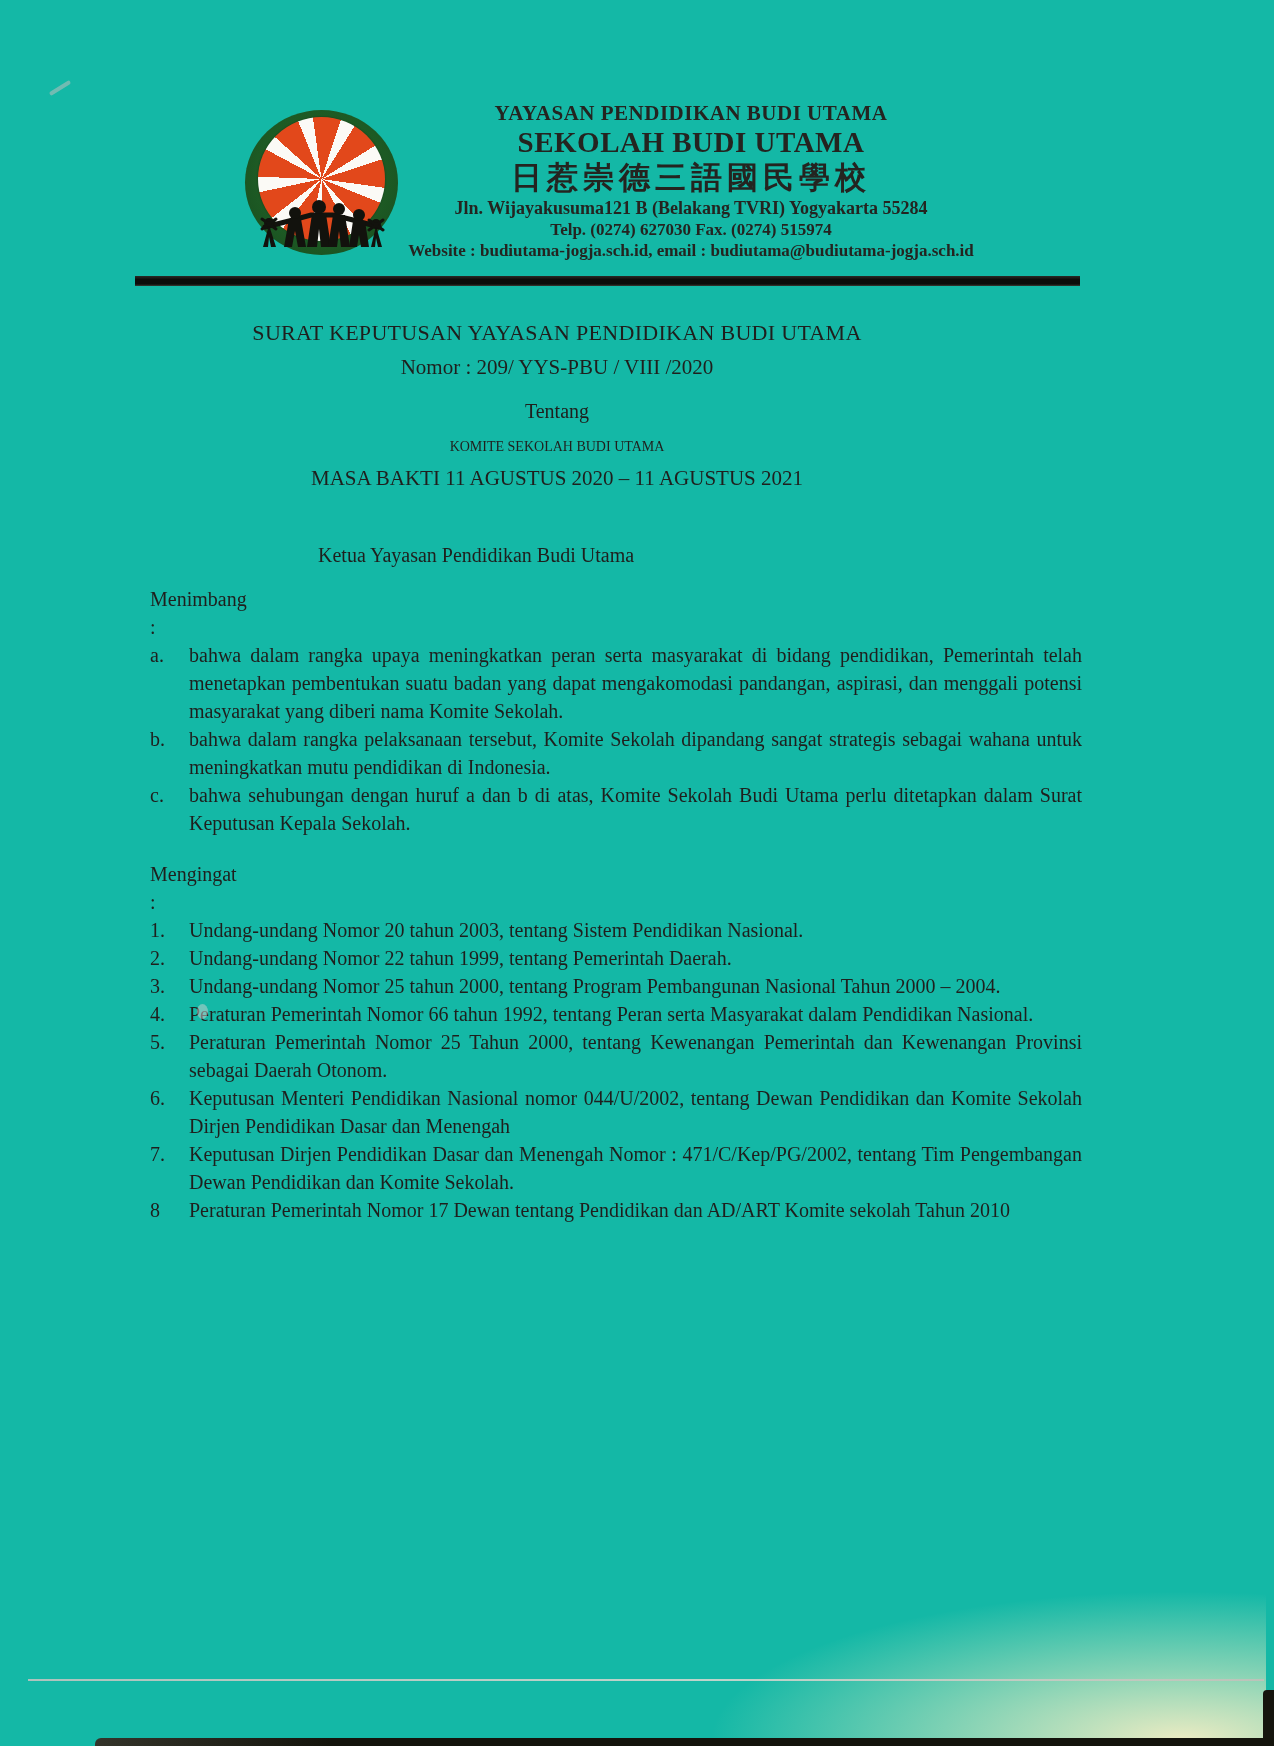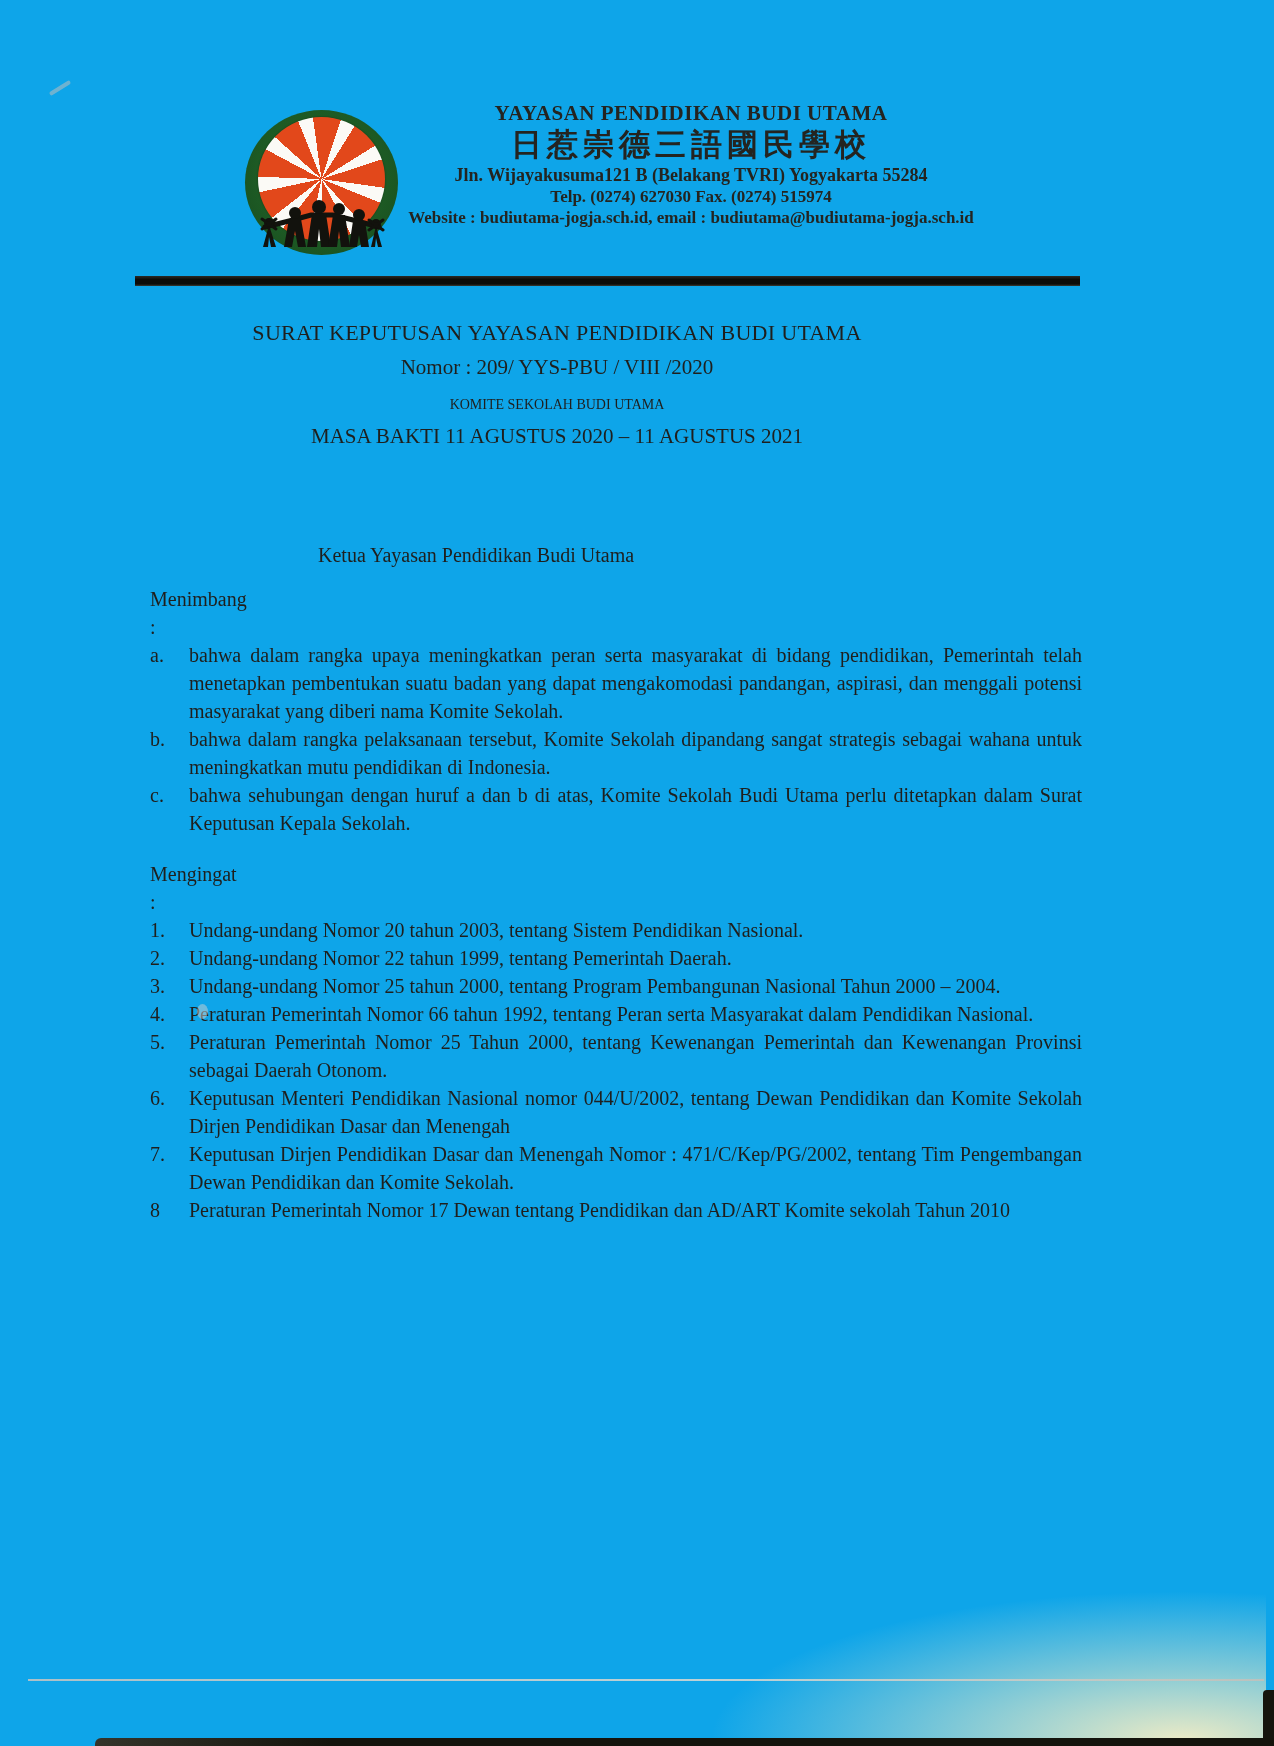--- a/index.html
+++ b/index.html
@@ -1,19 +1,19 @@
 <!DOCTYPE html>
 <html><head>
 <meta charset="utf-8">
 <style>
   html,body{margin:0;padding:0;background:#ffffff;}
   .page{
     position:relative;
     width:1274px;height:1746px;
-    background:#0ea5e9;
+    background:#14b8a6;
     overflow:hidden;
     font-family:"Liberation Serif","DejaVu Serif",serif;
     color:#1f1f1d;
   }
   
   .letterhead-text{
     position:absolute;left:391px;top:100px;width:600px;
     text-align:center;font-weight:bold;color:#242420;
   }
   .lh-foundation{font-size:21px;line-height:26px;letter-spacing:.5px;}
@@ -99,32 +99,34 @@
           <path d="M94 24 L106 24 L110 50 L102 50 L100 38 L98 50 L90 50 Z" stroke="none"></path>
 
           <circle cx="117" cy="27" r="5" stroke="none"></circle>
           <path d="M117 29 L112 50 L116 50 L117 41 L119 50 L123 50 Z" stroke="none"></path>
           <path d="M110 23 L124 33 M124 23 L110 33" stroke-width="3" stroke-linecap="round"></path>
         </g>
       </svg>
     </div>
     <div class="letterhead-text">
       <div class="lh-foundation">YAYASAN PENDIDIKAN BUDI UTAMA</div>
+      <div class="lh-school">SEKOLAH BUDI UTAMA</div>
       <div class="lh-chinese">日惹崇德三語國民學校</div>
       <div class="lh-address">Jln. Wijayakusuma121 B (Belakang TVRI) Yogyakarta 55284</div>
       <div class="lh-phone">Telp. (0274) 627030 Fax. (0274) 515974</div>
       <div class="lh-web">Website : budiutama-jogja.sch.id, email : budiutama@budiutama-jogja.sch.id</div>
     </div>
   </div>
 
   <div class="rule"></div>
 
   <div class="title-block">
     <div class="t-main">SURAT KEPUTUSAN YAYASAN PENDIDIKAN BUDI UTAMA</div>
     <div class="t-number">Nomor : 209/ YYS-PBU / VIII /2020</div>
+    <div class="t-about">Tentang</div>
     <div class="t-subject">KOMITE SEKOLAH BUDI UTAMA</div>
     <div class="t-term">MASA BAKTI 11 AGUSTUS 2020 – 11 AGUSTUS 2021</div>
   </div>
 
   <div class="issuer">Ketua Yayasan Pendidikan Budi Utama</div>
 
   <section class="clause menimbang">
     <div class="clause-label">Menimbang</div>
     <div class="clause-sep">:</div>
     <div class="clause-items">

